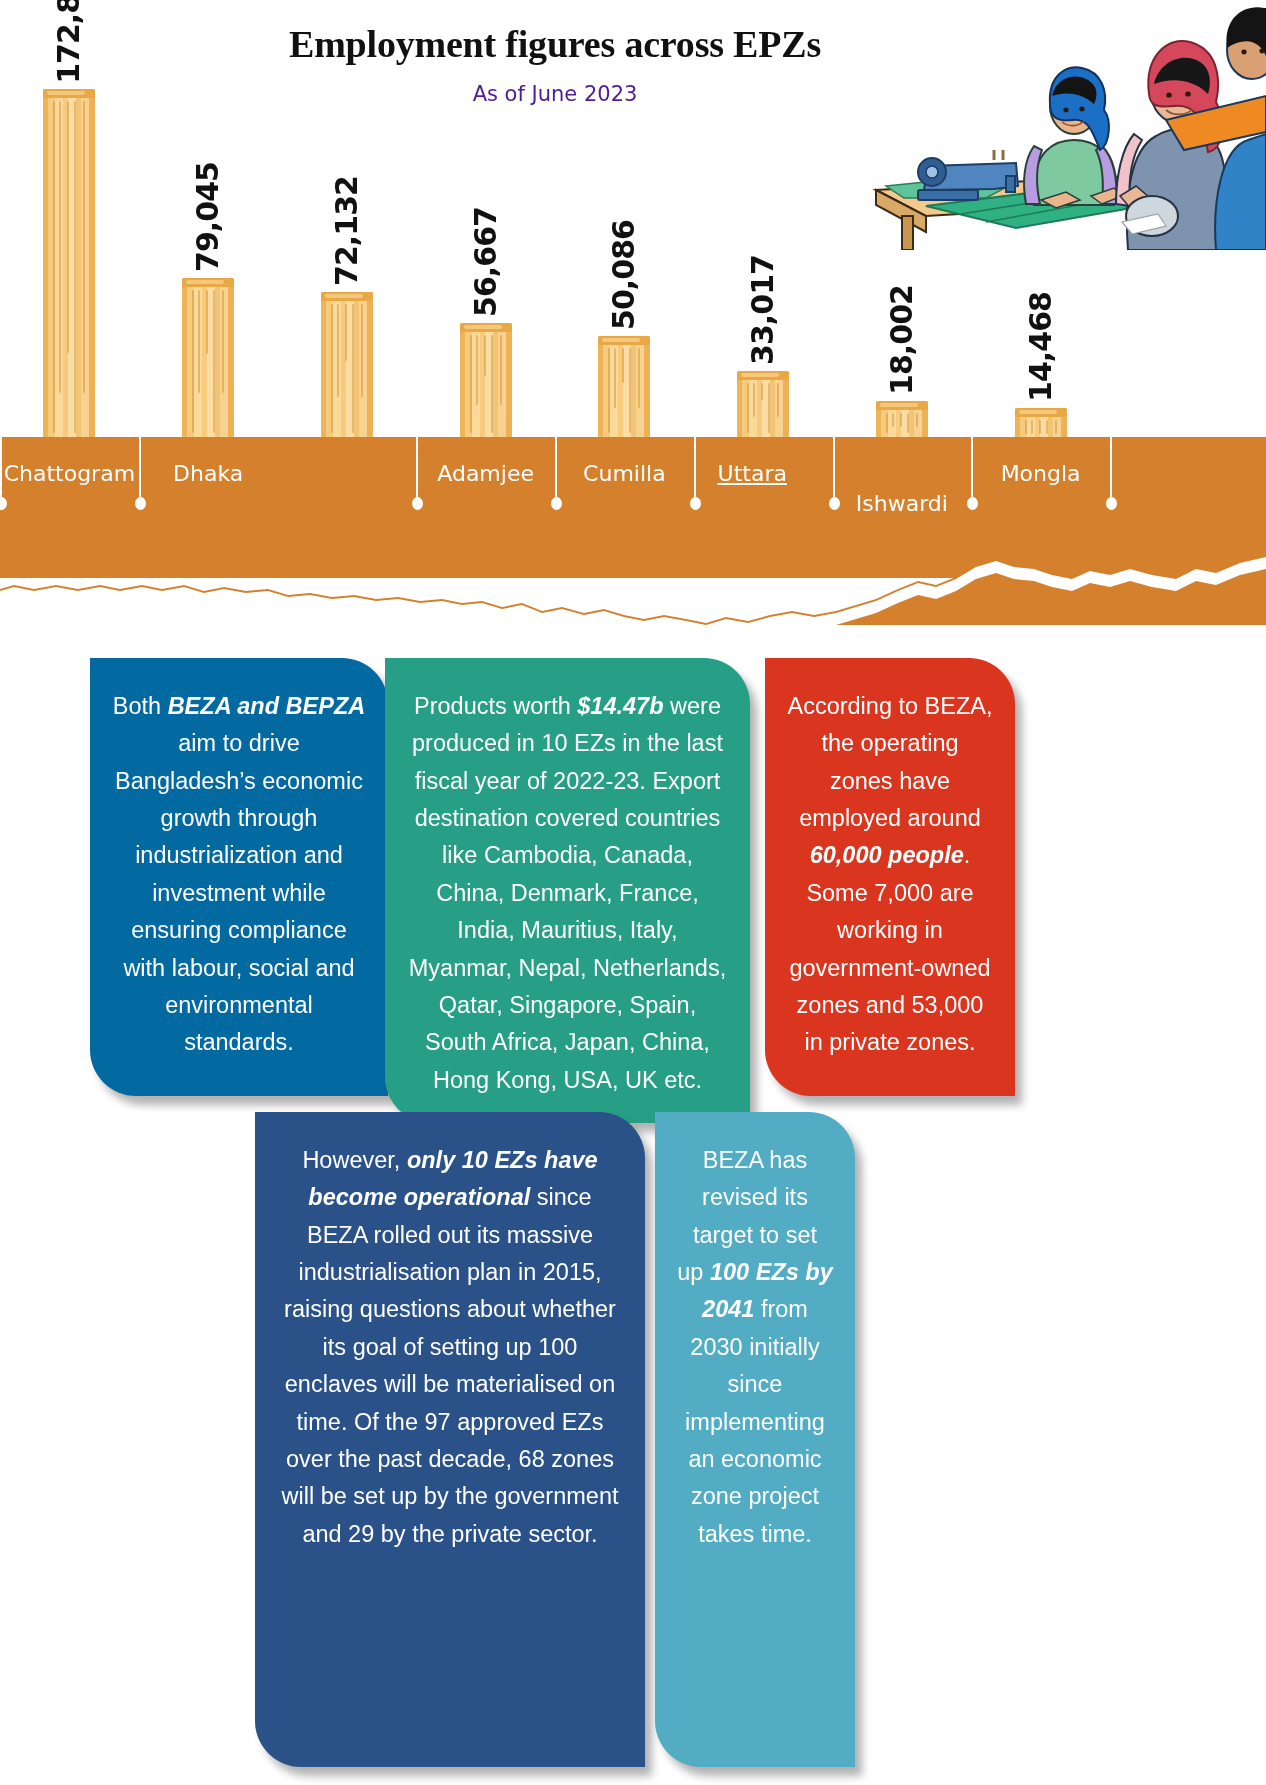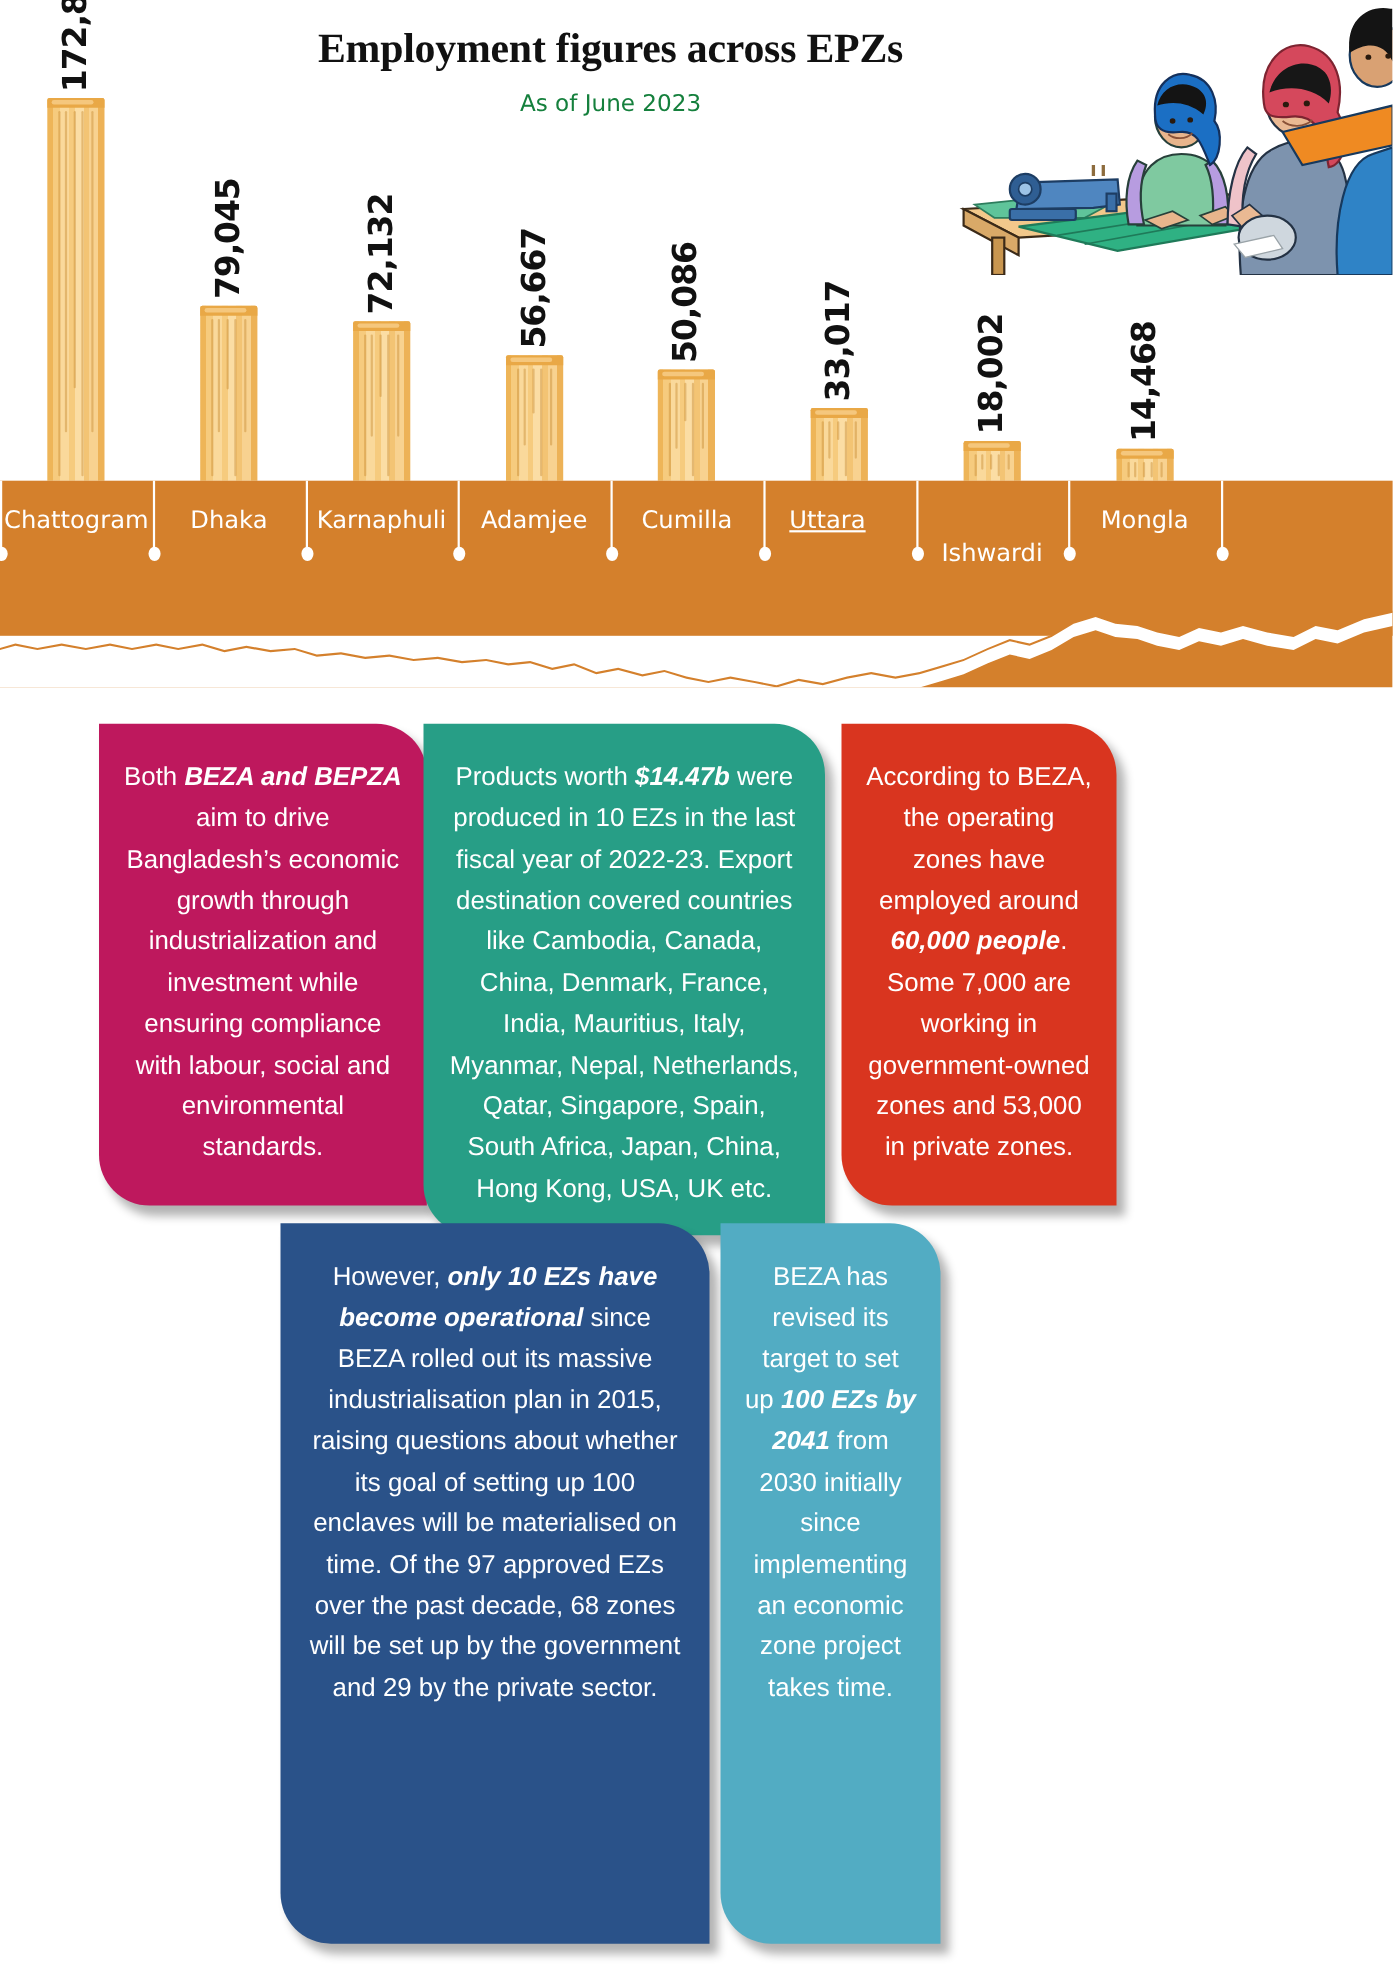--- a/index.html
+++ b/index.html
@@ -29,21 +29,21 @@
     font-size: 38px;
     letter-spacing: -0.2px;
     color: #111111;
   }
   #chart-subtitle {
     position: absolute;
     left: 0; top: 82px;
     width: 1110px;
     text-align: center;
     font-size: 21px;
-    color: #15803d;
+    color: #4c1d95;
     font-family: "DejaVu Sans", sans-serif;
   }
 
   
   #illustration {
     position: absolute;
     right: 0px; top: 0px;
     width: 400px; height: 250px;
     overflow: hidden;
   }
@@ -185,21 +185,21 @@
     text-align: center;
     border-radius: 0 46px 0 46px;
     box-shadow: 7px 9px 9px rgba(0,0,0,0.30);
     padding: 30px 22px 24px 22px;
   }
   .card b {
     font-weight: bold;
     font-style: italic;
   }
 
-  #card-1 { left: 90px;  top: 18px;  width: 298px; min-height: 438px; background: #be185d; }
+  #card-1 { left: 90px;  top: 18px;  width: 298px; min-height: 438px; background: #0369a1; }
   #card-2 { left: 385px; top: 18px;  width: 365px; min-height: 438px; background: #279e86; }
   #card-3 { left: 765px; top: 18px;  width: 250px; min-height: 438px; background: #d9351f; }
   #card-4 { left: 255px; top: 472px; width: 390px; min-height: 655px; background: #2a5289; }
   #card-5 { left: 655px; top: 472px; width: 200px; min-height: 655px; background: #52acc3; }
 </style>
 </head>
 <body>
 
 <div id="chart-panel">
 
@@ -362,25 +362,20 @@
   <div id="axis-band">
   <div class="axis-cell" style="left: 138.75px; width: 138.75px;">
         <div class="divider"></div>
         <div class="dot"></div>
         <div class="axis-label" style="left: 0px; width: 138.75px;">Dhaka</div>
       </div>
       <div class="axis-cell" style="left: 0px; width: 138.75px;">
         <div class="divider"></div>
         <div class="dot"></div>
         <div class="axis-label" style="left: 0px; width: 138.75px;">Chattogram</div>
-      </div>
-      <div class="axis-cell" style="left: 277.5px; width: 138.75px;">
-        <div class="divider"></div>
-        <div class="dot"></div>
-        <div class="axis-label" style="left: 0px; width: 138.75px;">Karnaphuli</div>
       </div>
       <div class="axis-cell" style="left: 416.25px; width: 138.75px;">
         <div class="divider"></div>
         <div class="dot"></div>
         <div class="axis-label" style="left: 0px; width: 138.75px;">Adamjee</div>
       </div>
       <div class="axis-cell" style="left: 555px; width: 138.75px;">
         <div class="divider"></div>
         <div class="dot"></div>
         <div class="axis-label" style="left: 0px; width: 138.75px;">Cumilla</div>

